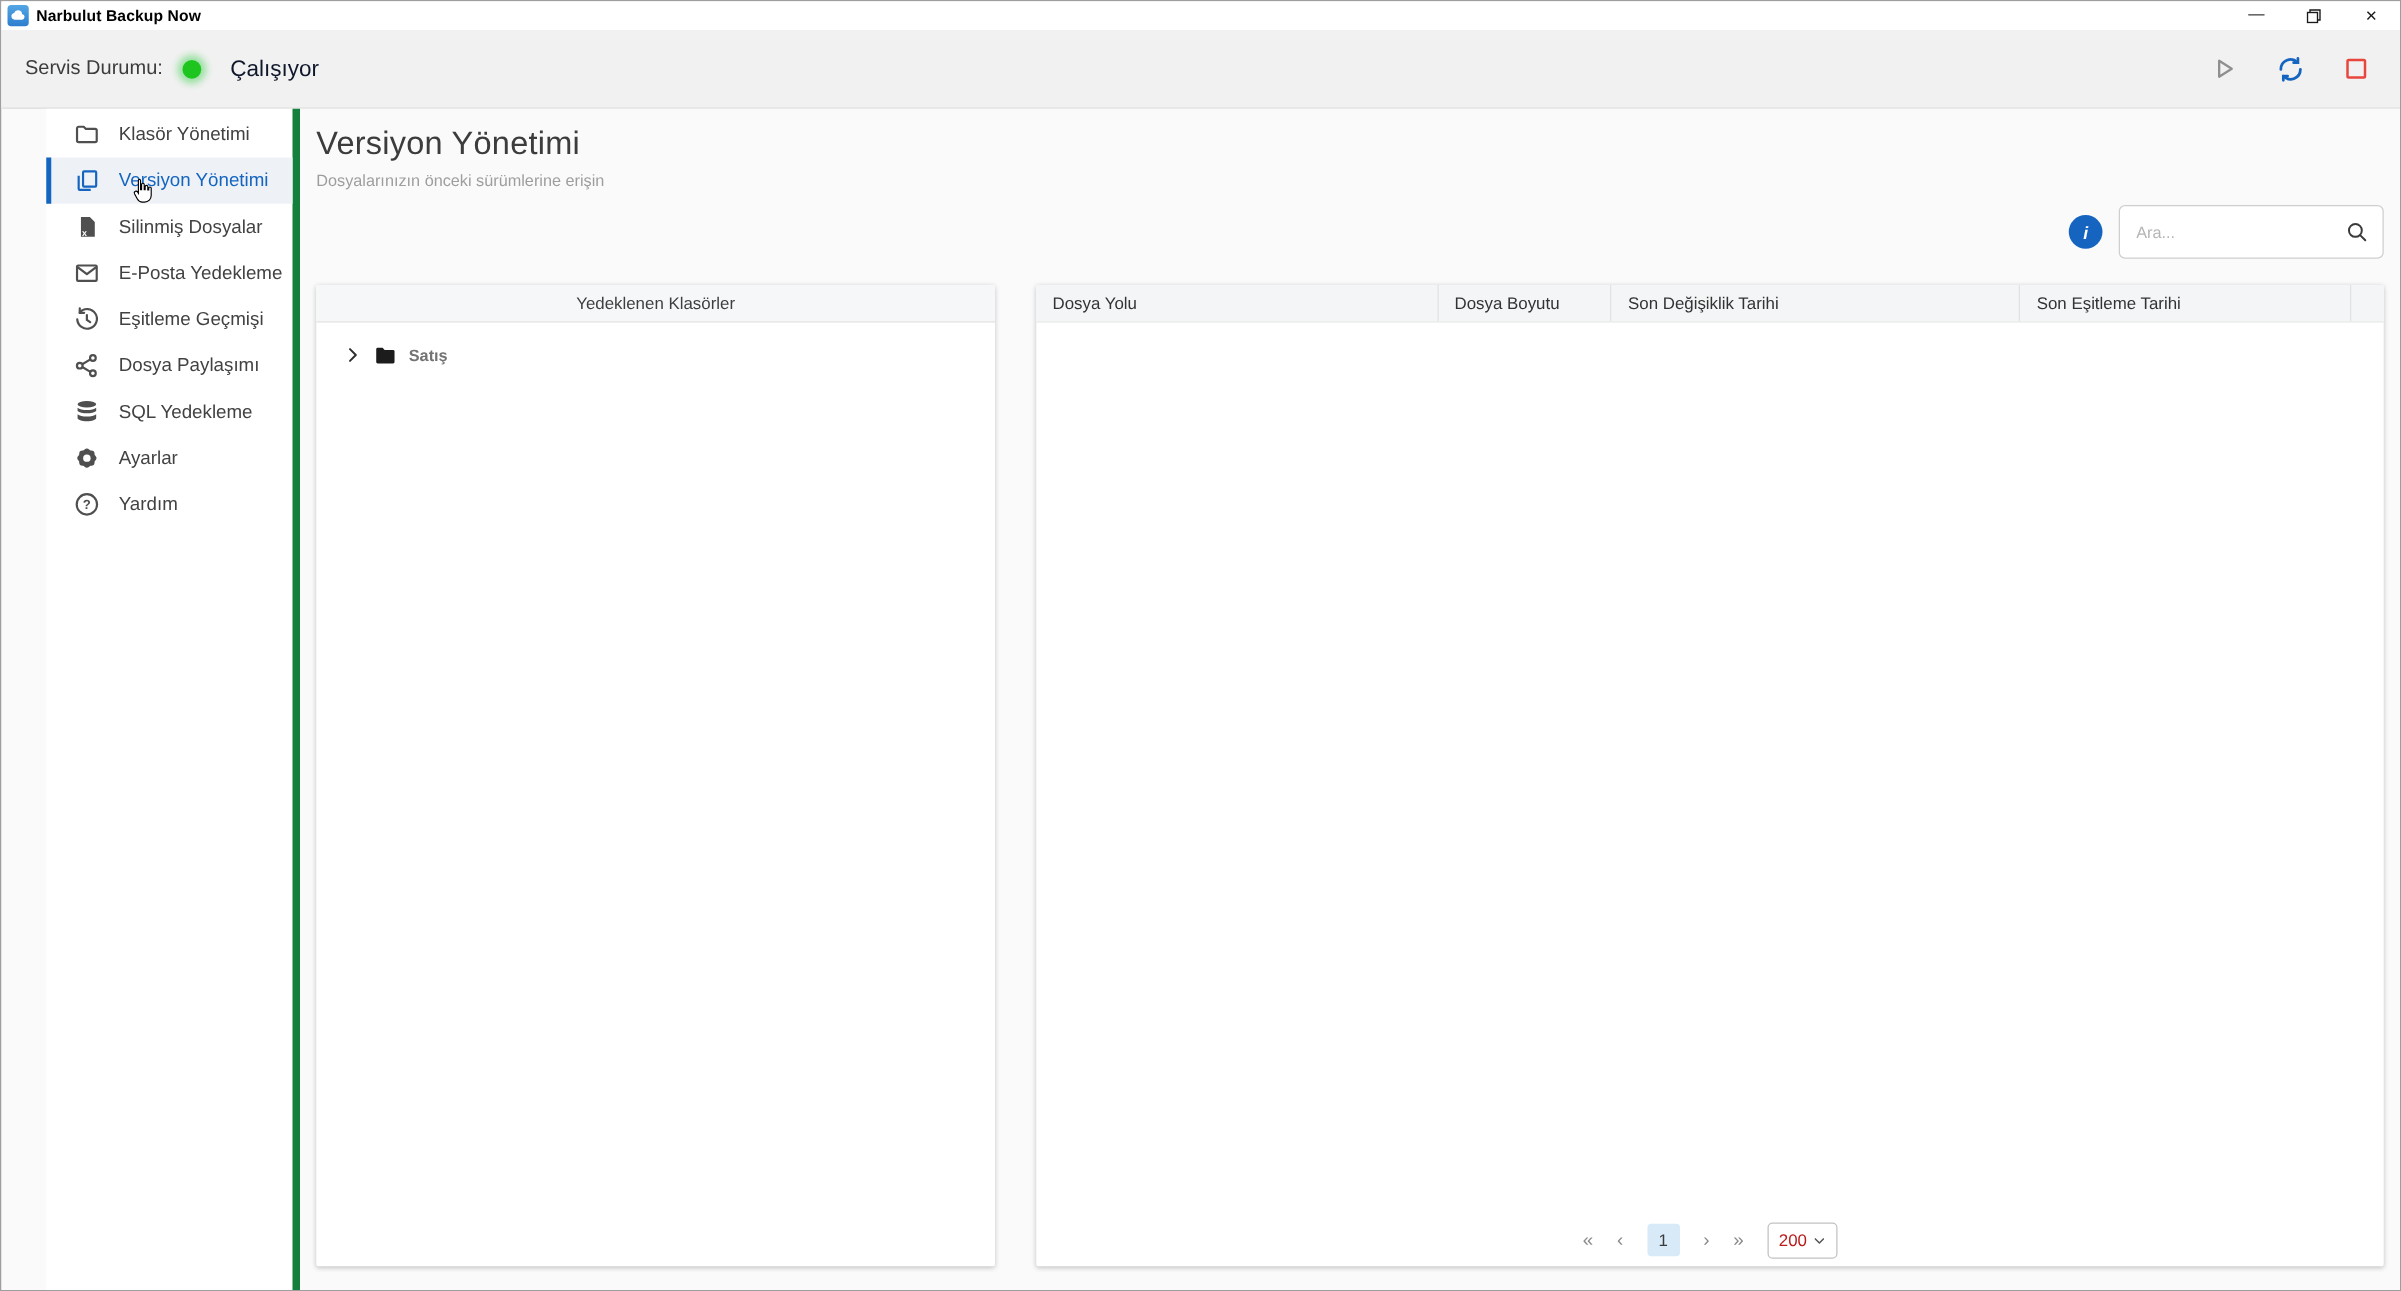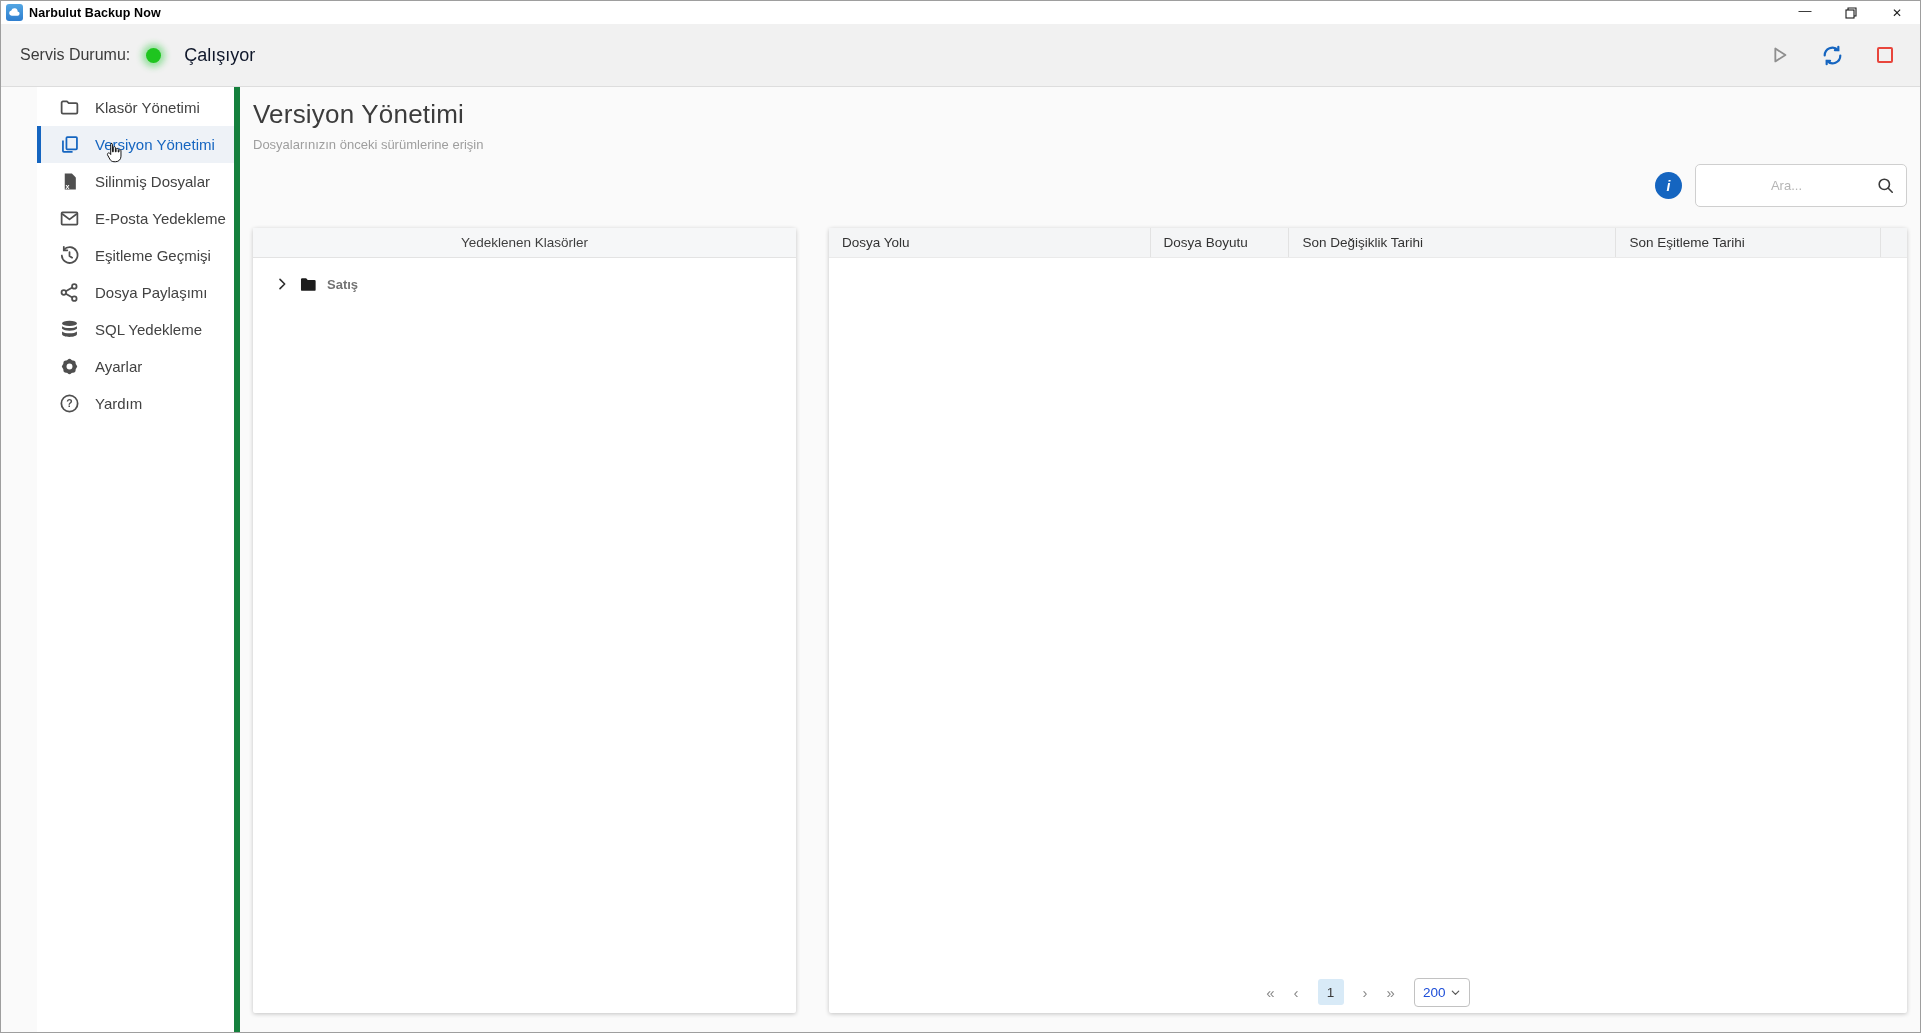--- a/index.html
+++ b/index.html
@@ -37,21 +37,21 @@
 
   
   .tabs { display:inline-flex; margin-top:12px; }
   .tab { height:47px; display:flex; align-items:center; padding:0 18px; background:#ffffff; border:1px solid #e2e2e2; margin-left:-1px; font-size:13.5px; color:#454545; cursor:default; }
   .tab:first-child { margin-left:0; }
   .tab.selected { background:#e0e0e0; border-color:#dedede; }
 
   .header-right { position:absolute; top:77px; right:13px; display:flex; align-items:center; }
   .info-btn { width:27px; height:27px; border-radius:50%; background:#1565c0; color:#fff; font-size:14px; font-weight:bold; font-style:italic; display:flex; align-items:center; justify-content:center; margin-right:13px; }
   .search-wrap { position:relative; }
-  .search-input { width:212px; height:43px; border:1px solid #cfcfcf; border-radius:5px; background:#fff; padding:0 42px 0 13px; font-size:13px; color:#333; font-family:inherit; outline:none;text-align:center; }
+  .search-input { width:212px; height:43px; border:1px solid #cfcfcf; border-radius:5px; background:#fff; padding:0 42px 0 13px; font-size:13px; color:#333; font-family:inherit; outline:none; }
   .search-input::placeholder { color:#b5b5b5; }
   .search-icon { position:absolute; right:12px; top:12px; }
 
   
   .panels { position:absolute; top:141px; left:13px; right:13px; bottom:20px; display:flex; gap:33px; }
   .panel { background:#ffffff; border-radius:2px; box-shadow:0 1px 4px rgba(0,0,0,.22); display:flex; flex-direction:column; }
   .tree-panel { width:543px; flex:0 0 543px; }
   .panel-header { height:30px; background:#f6f7f8; border-bottom:1px solid #e3e3e3; display:flex; align-items:center; justify-content:center; font-size:13.5px; color:#3f3f3f; }
   .tree-body { flex:1; padding:13px 0 0 21px; }
   .tree-row { display:flex; align-items:center; gap:9px; height:26px; cursor:default; }
@@ -61,21 +61,21 @@
   .thead { display:flex; height:30px; background:#f4f5f6; border-bottom:1px solid #eaeaea; }
   .th { display:flex; align-items:center; padding:0 13px; font-size:13.5px; color:#333; border-right:1px solid #e2e2e2; }
   .th.c1 { width:29.9%; } .th.c2 { width:12.9%; } .th.c3 { width:30.4%; } .th.c4 { width:24.6%; }
   .th.stub { flex:1; border-right:none; }
   .tbody { flex:1; }
 
   
   .tfoot { height:42px; display:flex; align-items:center; justify-content:center; gap:19px; }
   .pg-arrow { font-size:15px; color:#8a8a8a; line-height:1; cursor:default; }
   .pg-page { min-width:26px; height:26px; border-radius:3px; background:#d8eaf7; display:flex; align-items:center; justify-content:center; font-size:13.5px; color:#3a3a3a; }
-  .pg-size { width:56px; height:29px; border:1px solid #c2c2c2; border-radius:4px; background:#fff; display:flex; align-items:center; justify-content:center; gap:4px; font-size:13.5px; color:#1d4ed8; cursor:default; }
+  .pg-size { width:56px; height:29px; border:1px solid #c2c2c2; border-radius:4px; background:#fff; display:flex; align-items:center; justify-content:center; gap:4px; font-size:13.5px; color:#b91c1c; cursor:default; }
 
   .mouse-cursor { position:absolute; left:101px; top:141px; width:22px; height:22px; z-index:50; pointer-events:none; }
 
   svg { display:block; }
 </style>
 </head>
 <body>
 
 <div class="app">
 

